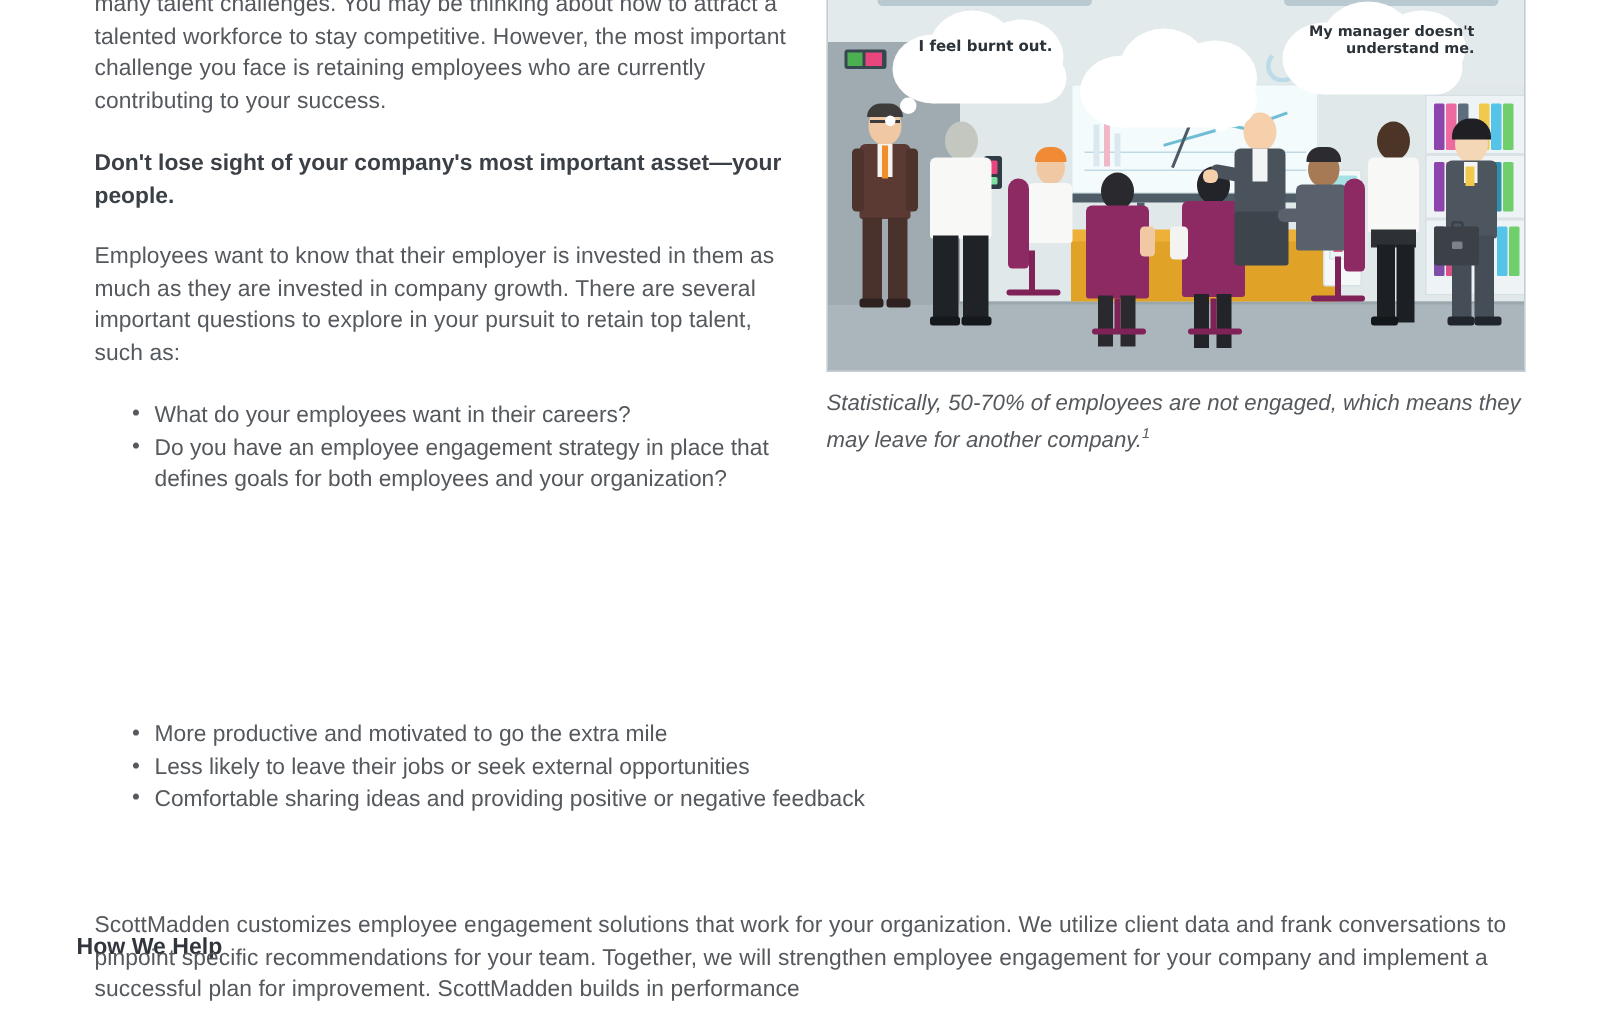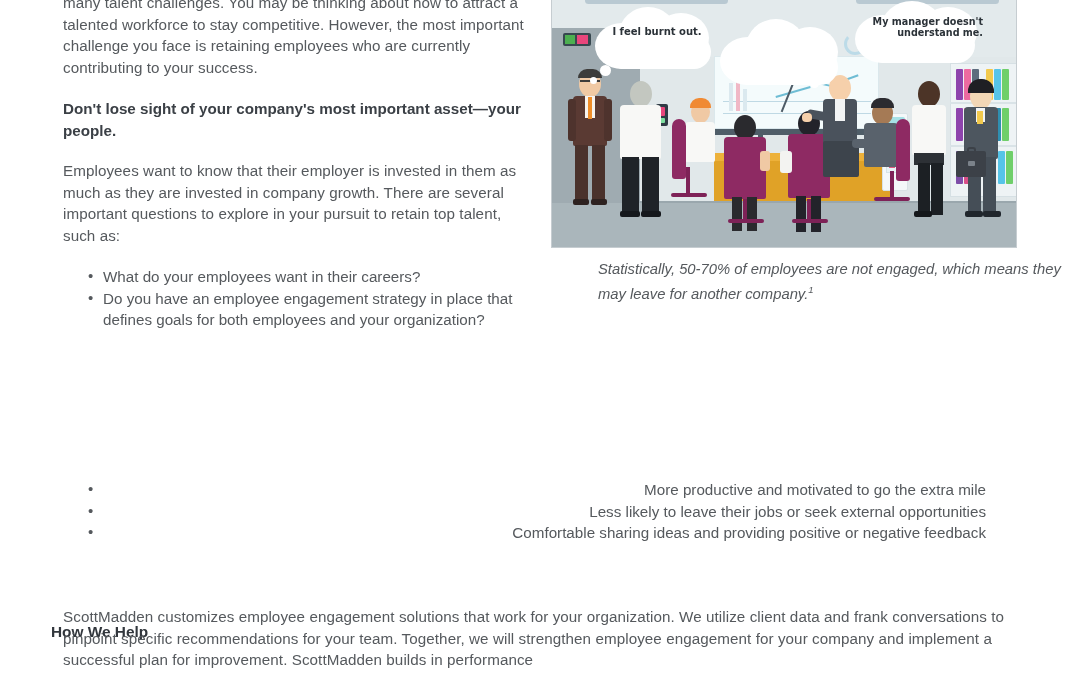--- a/index.html
+++ b/index.html
@@ -61,21 +61,20 @@
     background:#e4eaec;
   }
   .fig-caption {
     position:absolute;
     left:551px; top:259px;
     width:470px;
     font-style:italic;
     font-size:14.8px;
     line-height:20.5px;
     color:#55595d;
-    margin-left:47px;
   }
   .fig-caption sup { font-size:9.5px; vertical-align:super; }
   .wall-upper { position:absolute; left:0; top:0; width:100%; height:86px; background:#e3eaec; }
   .wall-mid   { position:absolute; left:0; top:86px; width:100%; height:144px; background:#e1e8ea; }
   .floor      { position:absolute; left:0; top:230px; width:100%; height:48px; background:#aab6bb; }
   .floor-line { position:absolute; left:0; top:230px; width:100%; height:2px; background:#9aa7ad; }
   .light-bar { position:absolute; height:7px; border-radius:4px; background:#b9c9d2; }
 
   .darkwall { position:absolute; left:0; top:57px; width:88px; height:175px; background:#9fabb1; }
 
@@ -118,21 +117,21 @@
   .binder { position:absolute; width:7px; border-radius:1px; }
 
   .head { position:absolute; border-radius:50%; }
   .torso { position:absolute; border-radius:4px 4px 2px 2px; }
   .legs { position:absolute; }
   .tie { position:absolute; width:4px; background:#ef8e2a; }
   .briefcase { position:absolute; background:#3c4148; border-radius:2px; }
 
   
   .para-4 { position:absolute; left:63px; top:393px; width:955px; }
-  .list-2 { position:absolute; left:86px; top:479px; width:900px;text-align:right; }
+  .list-2 { position:absolute; left:86px; top:479px; width:900px; }
   .how-head { position:absolute; left:51px; top:586px;margin-top:36px; }
   .para-5 { position:absolute; left:63px; top:606px; width:955px; }
 </style>
 </head>
 <body>
 
 <div class="page">
 
   <div class="col-left body-text">many talent challenges. You may be thinking about how to attract a talented workforce to stay competitive. However, the most important challenge you face is retaining employees who are currently contributing to your success.</div>
 

